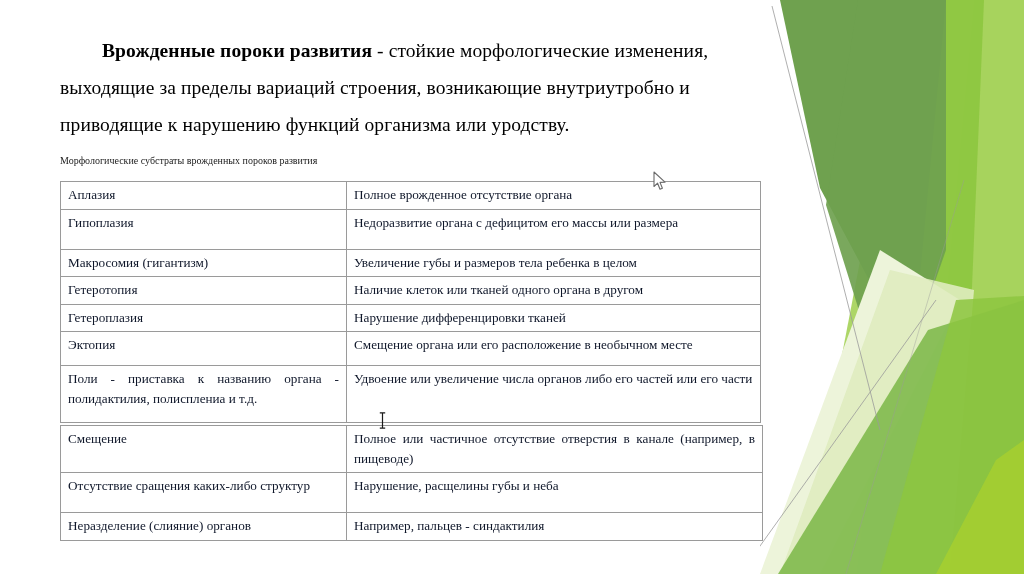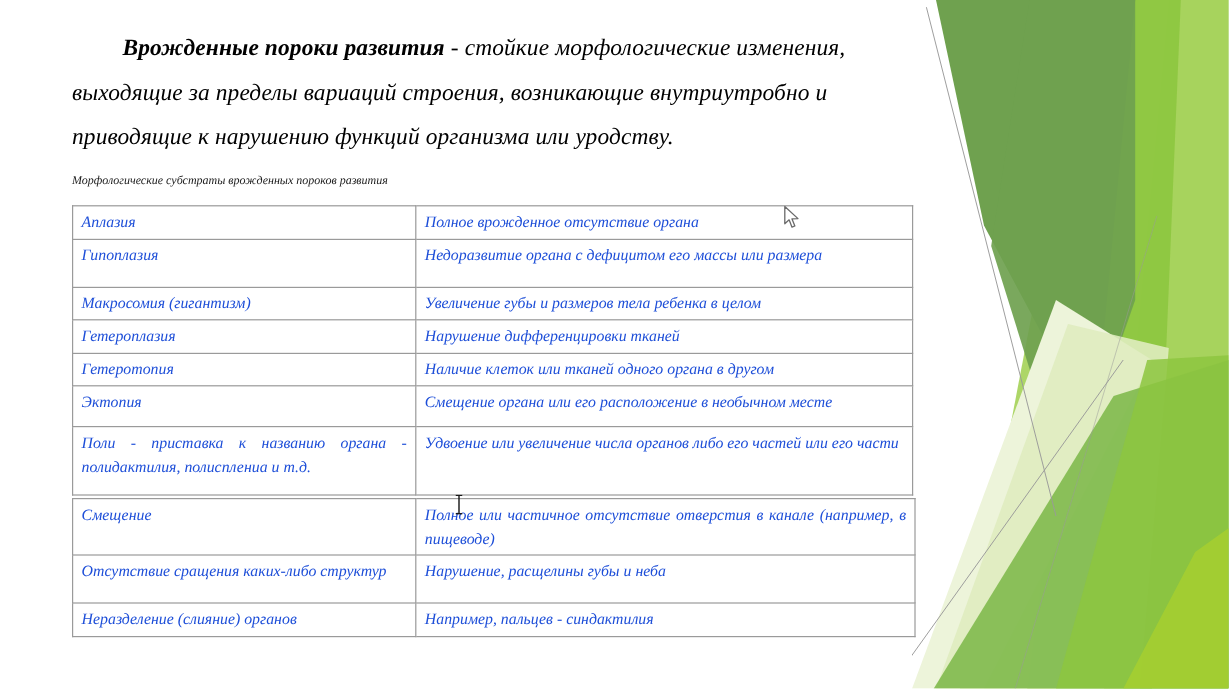--- a/index.html
+++ b/index.html
@@ -28,24 +28,23 @@
     width: 264px;
     height: 574px;
     pointer-events: none;
   }
   #decor svg { display: block; width: 100%; height: 100%; }
 
   
   #content {
     position: absolute;
     left: 0;
-    top: 0;
+    top: 10px;
     width: 790px;
     height: 454px;
-    font-style: italic;
   }
 
   
   .lede {
     position: absolute;
     left: 60px;
     top: 22px;
     width: 710px;
     font-size: 19.5px;
     line-height: 37px;
@@ -65,21 +64,21 @@
     color: #1a1a1a;
     white-space: nowrap;
   }
 
   
   .tbl {
     position: absolute;
     border-collapse: collapse;
     table-layout: fixed;
     font-size: 13.2px;
-    color: #1d4ed8;
+    color: #0f172a;
   }
   .tbl td {
     border: 1px solid #9a9a9a;
     padding: 3px 7px 4px 7px;
     vertical-align: top;
     line-height: 19.5px;
   }
   .tbl td.just-last { text-align: justify; }
 
   #table1 {
@@ -174,26 +173,26 @@
         </tr>
         <tr>
           <td class="h40">Гипоплазия</td>
           <td class="h40 just-last">Недоразвитие органа с дефицитом его массы или размера</td>
         </tr>
         <tr>
           <td class="h20">Макросомия (гигантизм)</td>
           <td class="h20">Увеличение губы и размеров тела ребенка в целом</td>
         </tr>
         <tr>
+          <td class="h20">Гетеротопия</td>
+          <td class="h20">Наличие клеток или тканей одного органа в другом</td>
+        </tr>
+        <tr>
           <td class="h20">Гетероплазия</td>
           <td class="h20">Нарушение дифференцировки тканей</td>
-        </tr>
-        <tr>
-          <td class="h20">Гетеротопия</td>
-          <td class="h20">Наличие клеток или тканей одного органа в другом</td>
         </tr>
         <tr>
           <td class="h34">Эктопия</td>
           <td class="h34 just-last">Смещение органа или его расположение в необычном месте</td>
         </tr>
         <tr>
           <td class="h57 just-last">Поли - приставка к названию органа - полидактилия, полисплениа и т.д.</td>
           <td class="h57 just-last">Удвоение или увеличение числа органов либо его частей или его части</td>
         </tr>
       </tbody>

